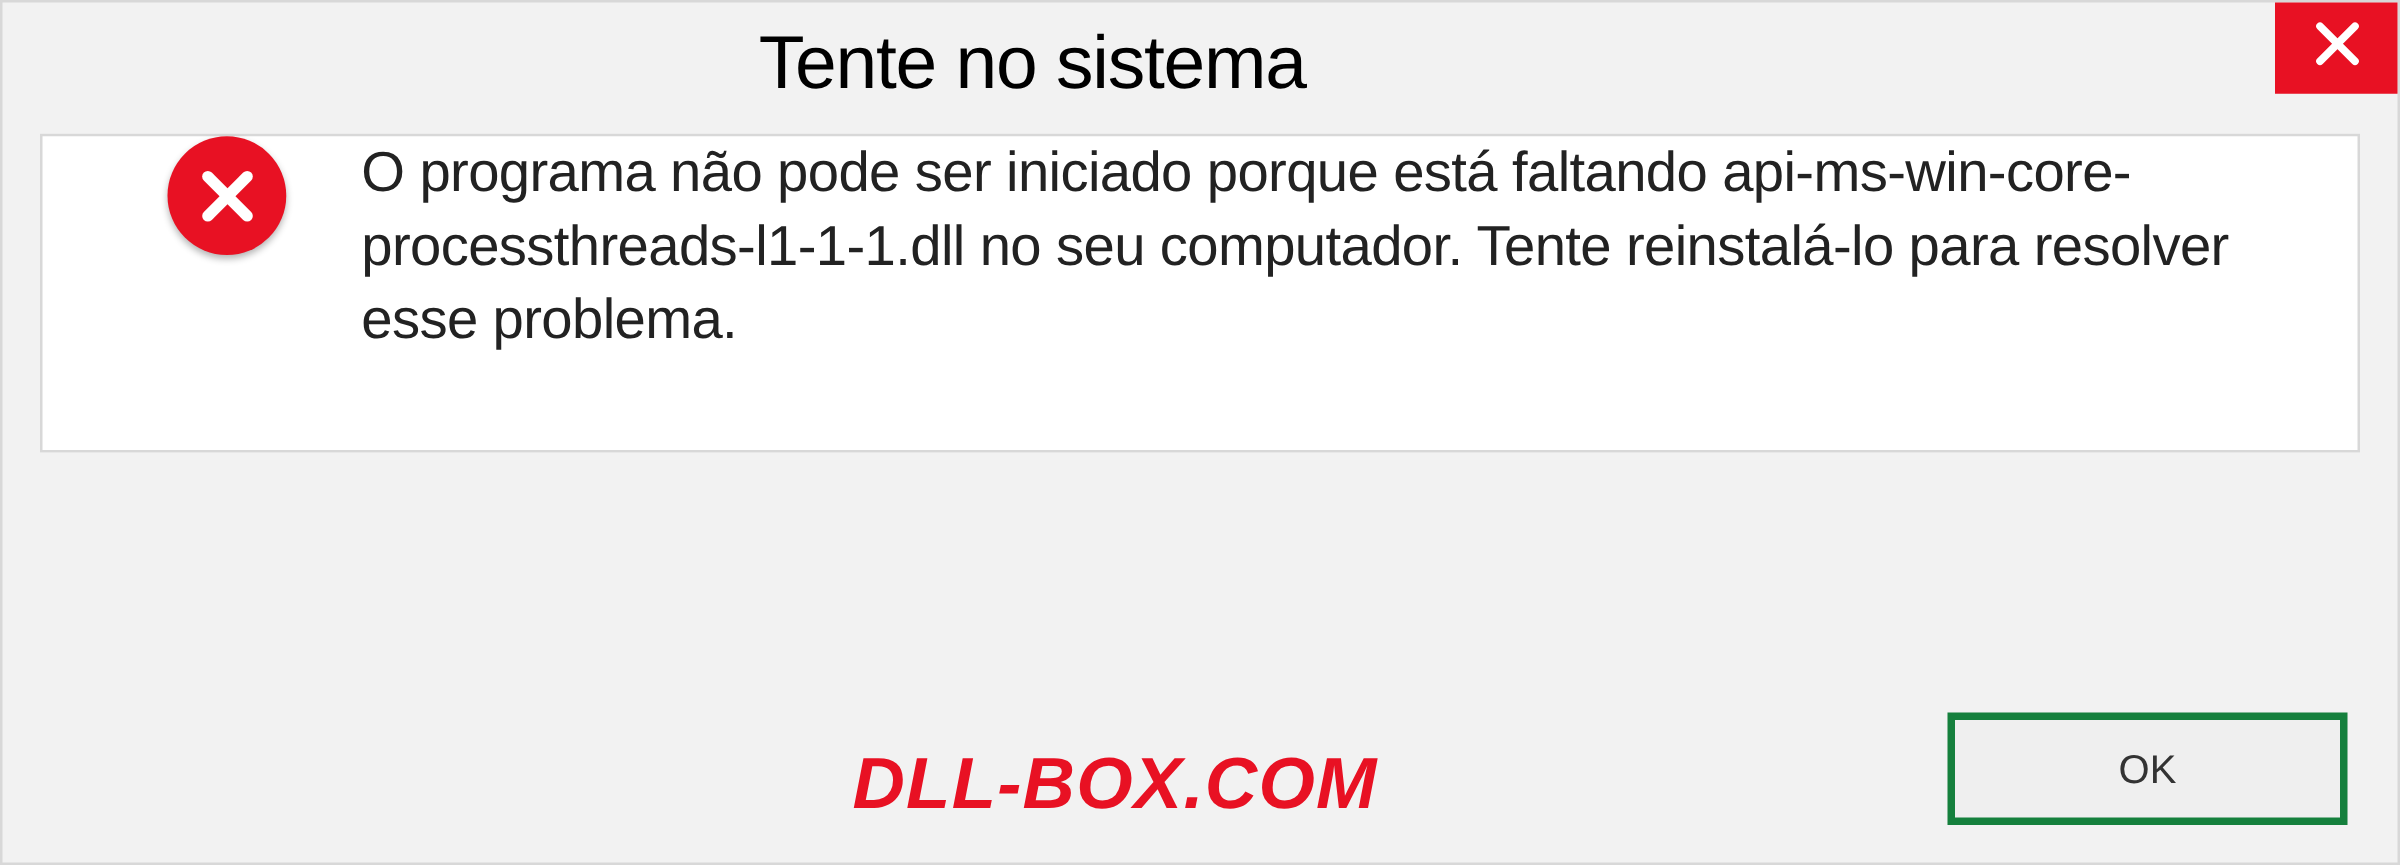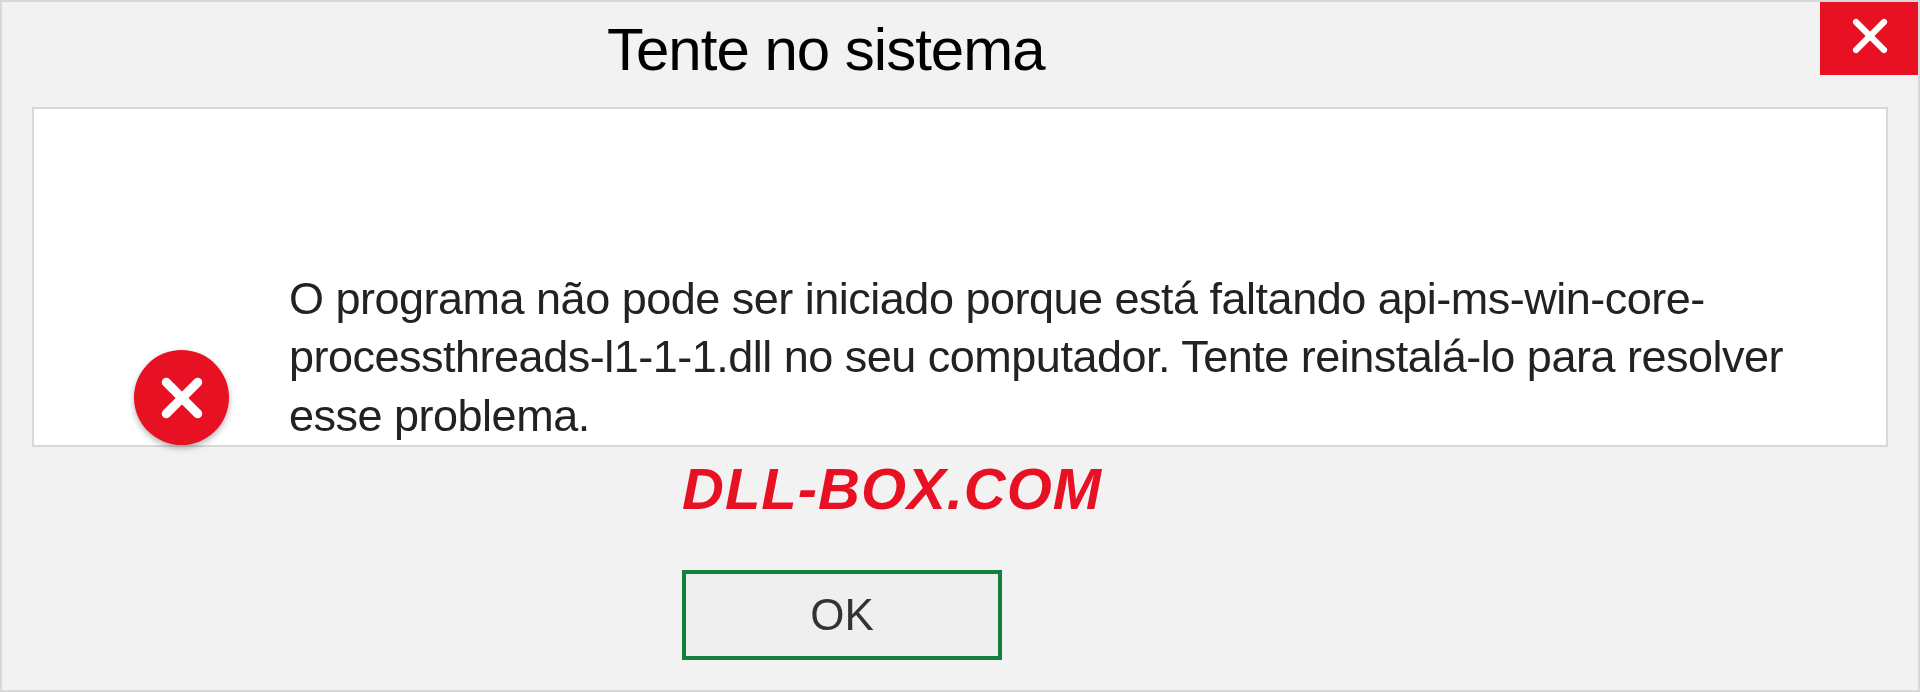--- a/index.html
+++ b/index.html
@@ -42,23 +42,23 @@
       cursor: pointer;
     }
     .close-btn svg {
       width: 42px;
       height: 42px;
     }
     .content-box {
       margin: 10px 30px 0 30px;
       border: 2px solid #d8d8d8;
       background: #fff;
-      height: 340px;
+      height: 255px;
       display: flex;
-      align-items: flex-end;
+      align-items: flex-start;
       padding: 0 80px 0 100px;
       gap: 60px;
     }
     .error-icon {
       width: 95px;
       height: 95px;
       flex-shrink: 0;
       position: relative;
     }
     .error-icon .circle {
@@ -81,39 +81,38 @@
       color: #222;
       font-weight: 400;
       letter-spacing: -0.5px;
     }
     .footer {
       position: absolute;
       bottom: 30px;
       left: 0;
       right: 0;
       display: flex;
-      align-items: flex-start;
+      align-items: flex-end;
       justify-content: space-between;
       padding: 0 40px 0 680px;
-      flex-direction: column;
     }
     .watermark {
       font-size: 58px;
       font-weight: 800;
       color: #e81123;
       font-family: Arial, sans-serif;
       letter-spacing: 1px;
       font-style: italic;
     }
     .ok-btn {
       width: 320px;
       height: 90px;
       background: #efefef;
-      border: 4px solid #15803d;
-      font-size: 44px;
+      border: 6px solid #15803d;
+      font-size: 32px;
       color: #333;
       display: flex;
       align-items: center;
       justify-content: center;
       cursor: pointer;
       font-family: "Segoe UI", Tahoma, sans-serif;
       margin-top: 48px;
     }
   </style>
 </head>

